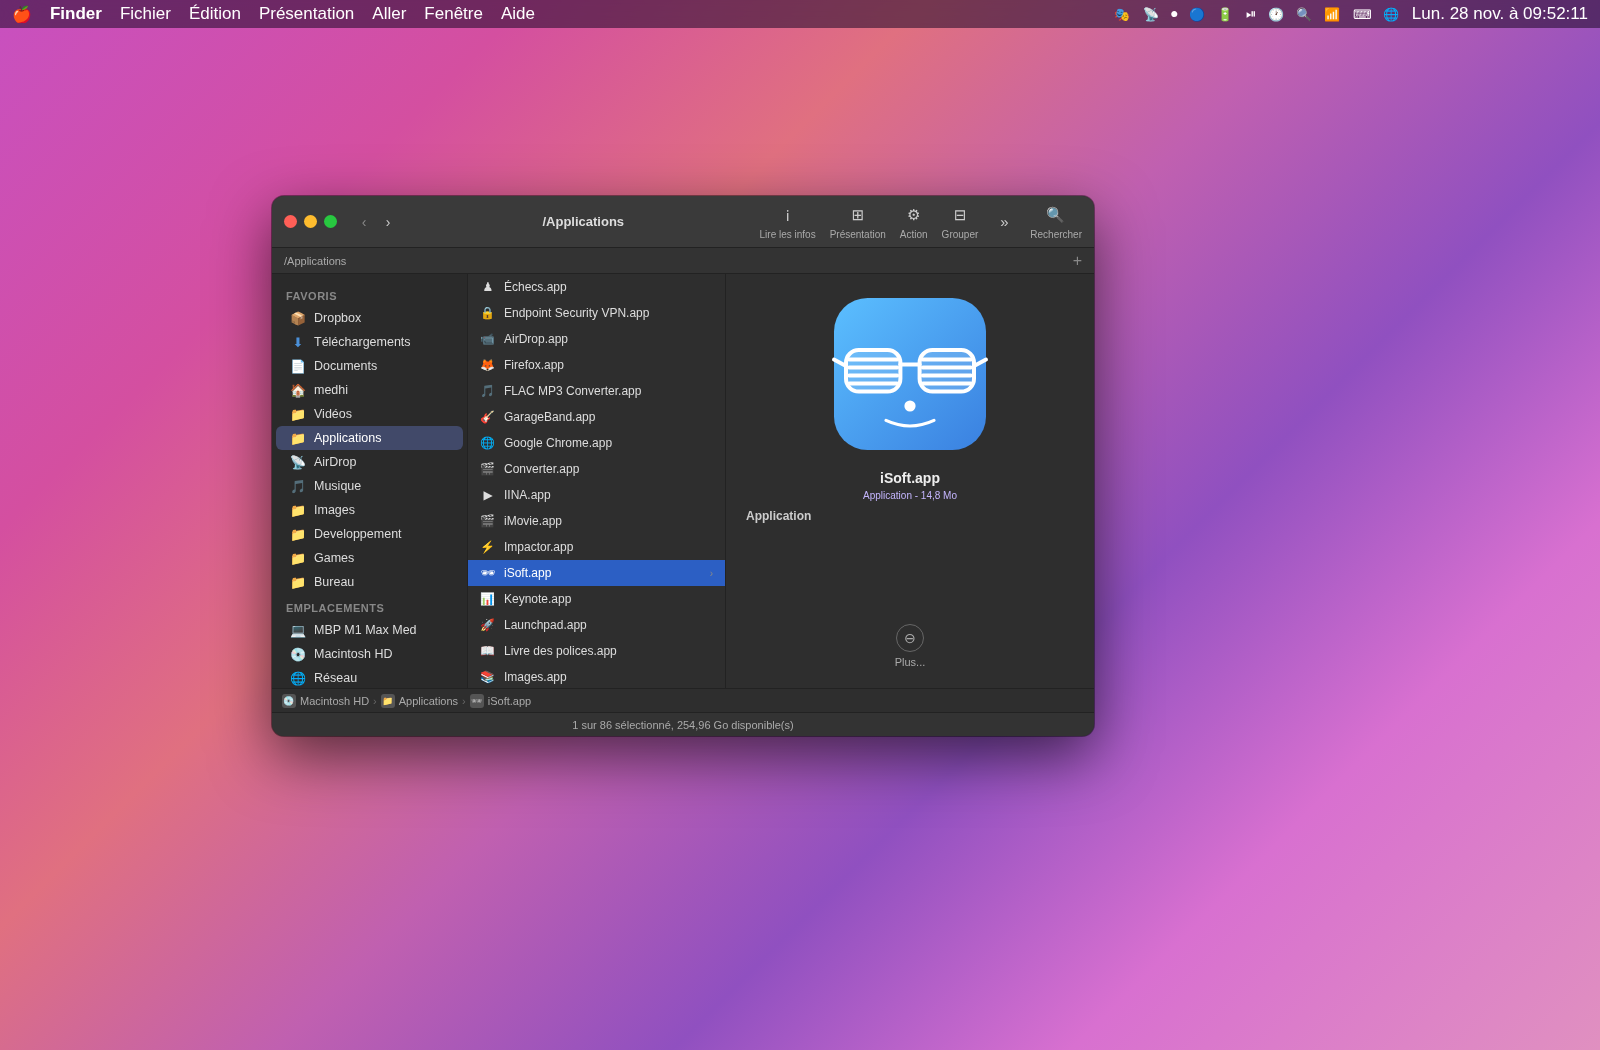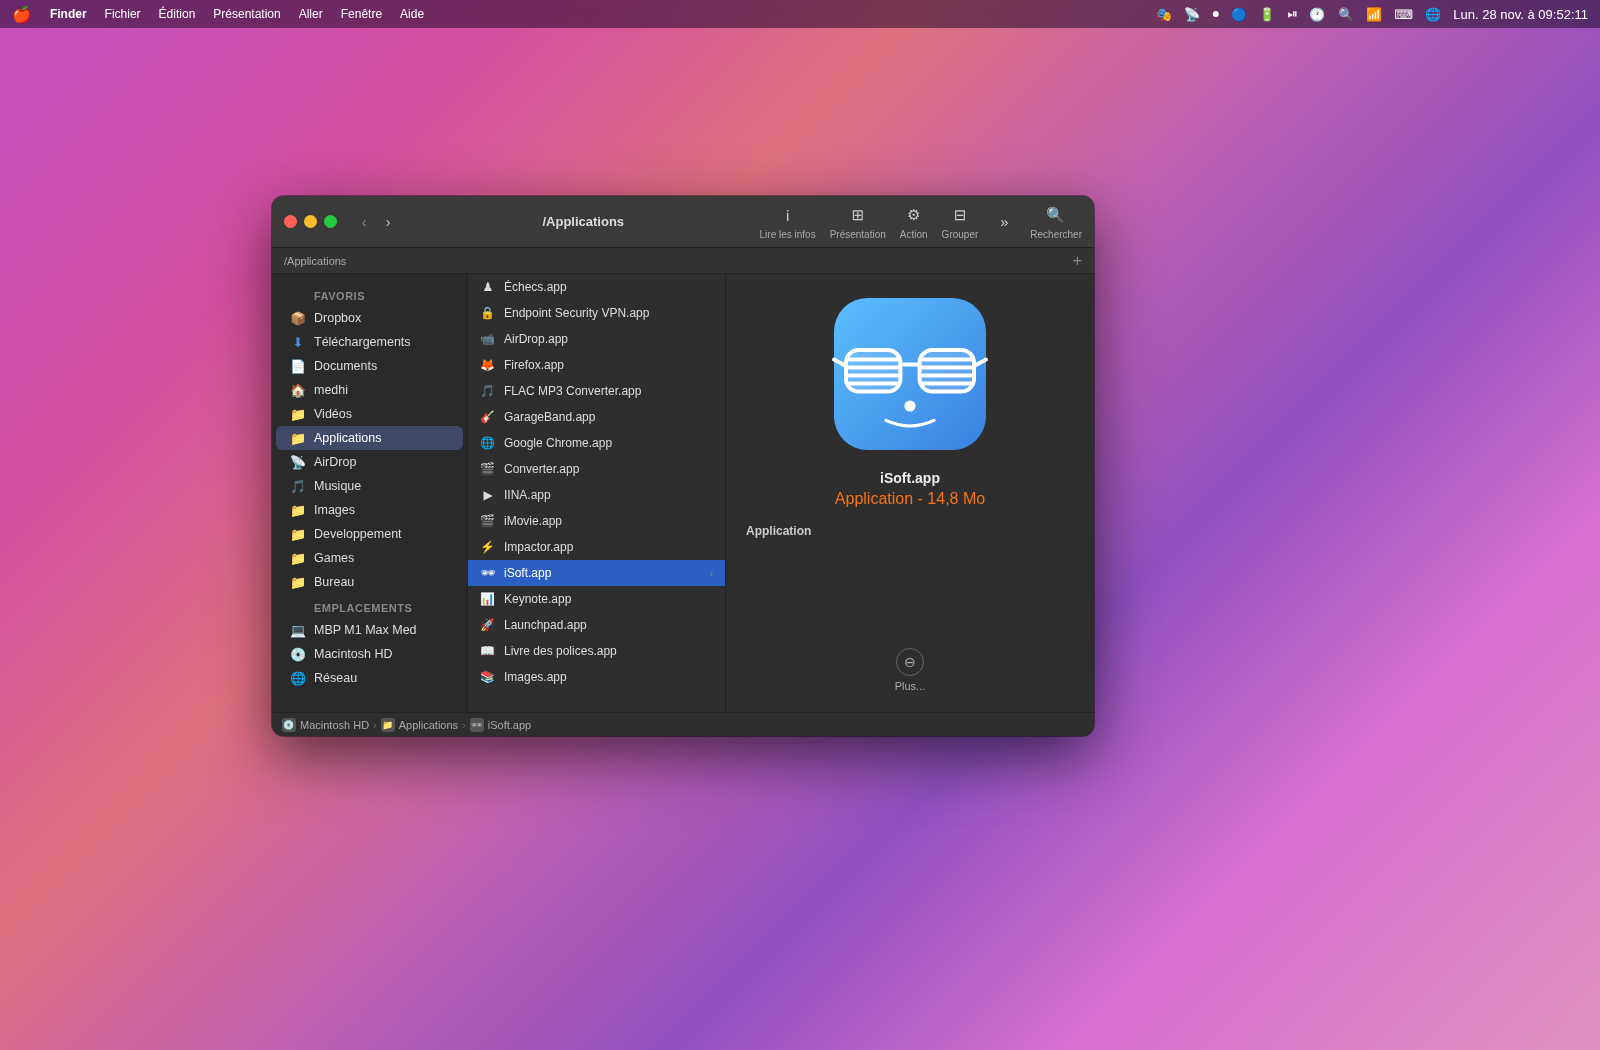--- a/index.html
+++ b/index.html
@@ -36,30 +36,30 @@
     .menubar-right {
       display: flex;
       align-items: center;
       gap: 12px;
       margin-left: auto;
     }
     .menubar-apple {
       font-size: 16px;
     }
     .menubar-item {
-      font-size: 12px;
+      font-size: 17px;
       color: #fff;
       cursor: default;
       white-space: nowrap;
     }
     .menubar-item.bold {
       font-weight: 600;
     }
     .menubar-time {
-      font-size: 13px;
+      font-size: 17px;
       color: #fff;
     }
 
     
     .desktop-bg {
       position: absolute;
       top: 28px;
       left: 0;
       right: 0;
       bottom: 0;
@@ -196,21 +196,20 @@
       flex-shrink: 0;
       padding: 8px 0;
     }
     .sidebar-section-label {
       font-size: 11px;
       font-weight: 600;
       color: #888;
       padding: 8px 14px 4px 14px;
       text-transform: uppercase;
       letter-spacing: 0.5px;
-      margin-left: 28px;
     }
     .sidebar-item {
       display: flex;
       align-items: center;
       gap: 8px;
       padding: 4px 14px;
       font-size: 12.5px;
       color: #ddd;
       cursor: pointer;
       border-radius: 6px;
@@ -295,23 +294,23 @@
       height: 100%;
     }
     .preview-name {
       font-size: 14px;
       font-weight: 600;
       color: #eee;
       margin-bottom: 4px;
       text-align: center;
     }
     .preview-size {
-      font-size: 16px;
-      color: #f97316;
-      margin-bottom: 16px;
+      font-size: 10px;
+      color: #c4b5fd;
+      margin-bottom: 8px;
     }
     .preview-info-label {
       font-size: 12px;
       font-weight: 600;
       color: #ccc;
       align-self: flex-start;
     }
     .preview-more {
       margin-top: auto;
       display: flex;
@@ -669,14 +668,17 @@
       <div class="bottompath-item-icon">📁</div>
       <span>Applications</span>
     </div>
     <span class="bottompath-sep">›</span>
     <div class="bottompath-item">
       <div class="bottompath-item-icon">🕶</div>
       <span>iSoft.app</span>
     </div>
   </div>
 
+  <div class="finder-statusbar">
+    <span style="font-size:11px; color:#aaa; margin: 0 auto;">1 sur 86 sélectionné, 254,96 Go disponible(s)</span>
+  </div>
 
 </div>
 
 </body></html>

